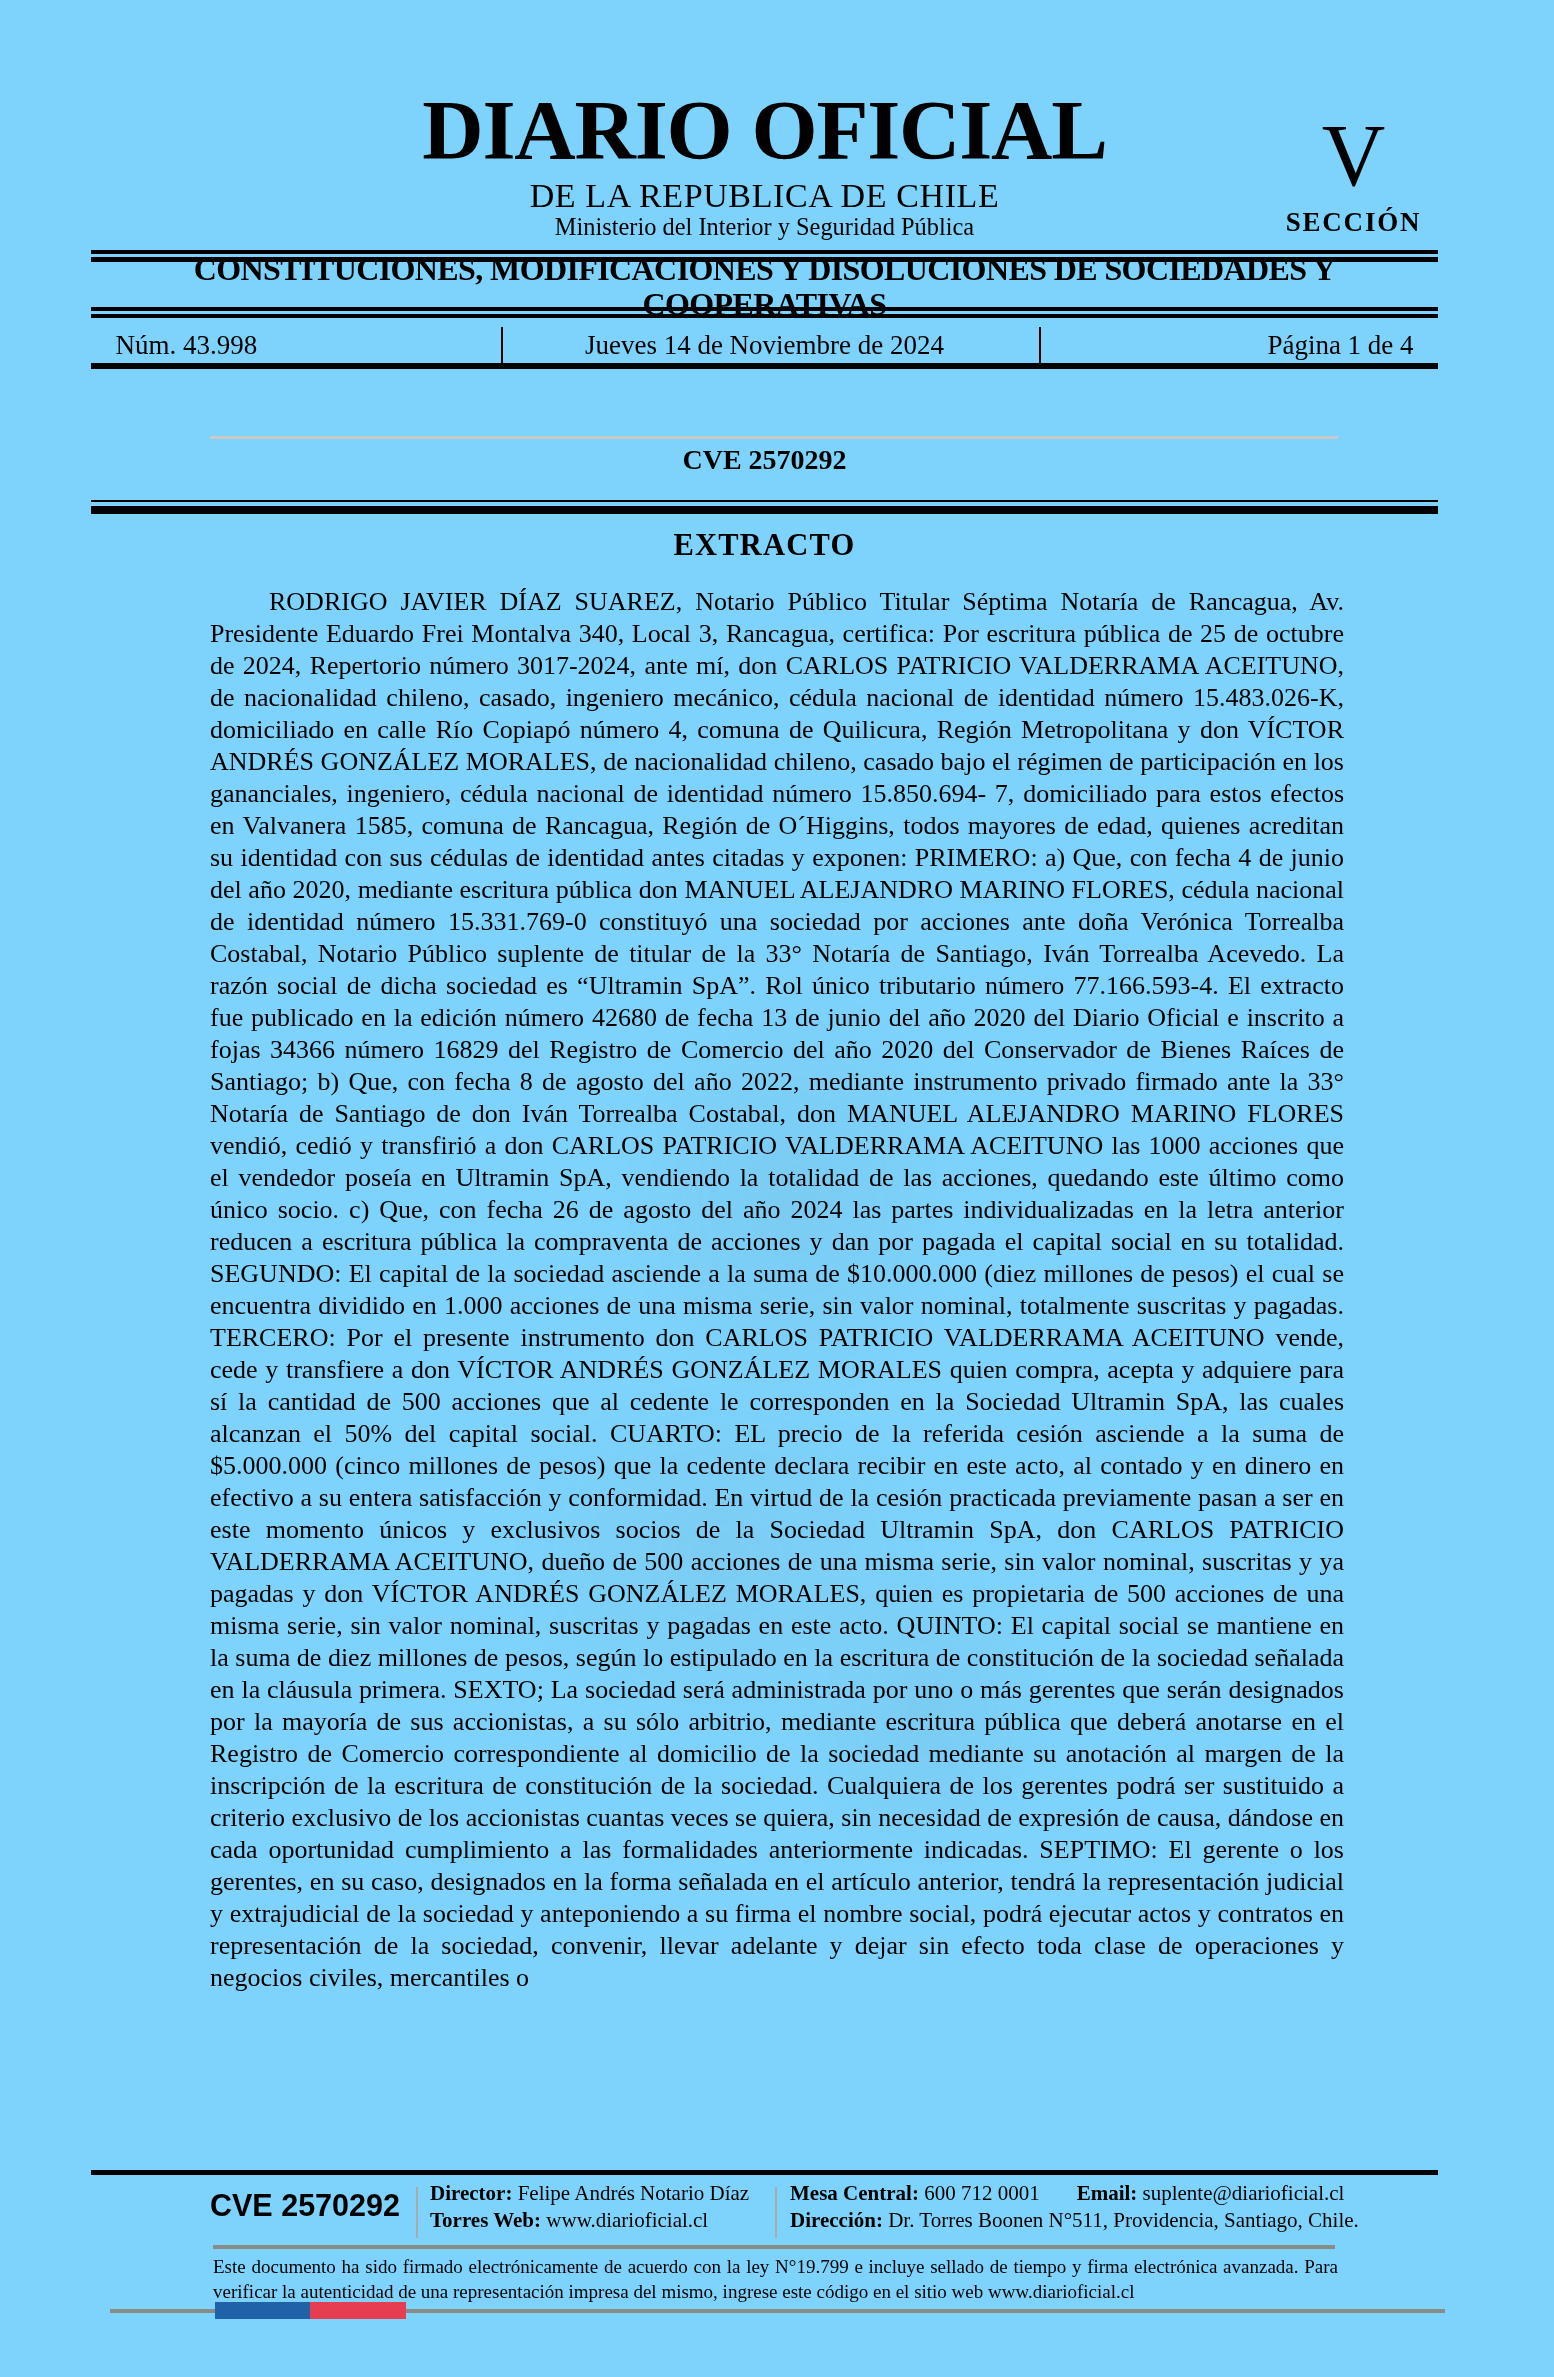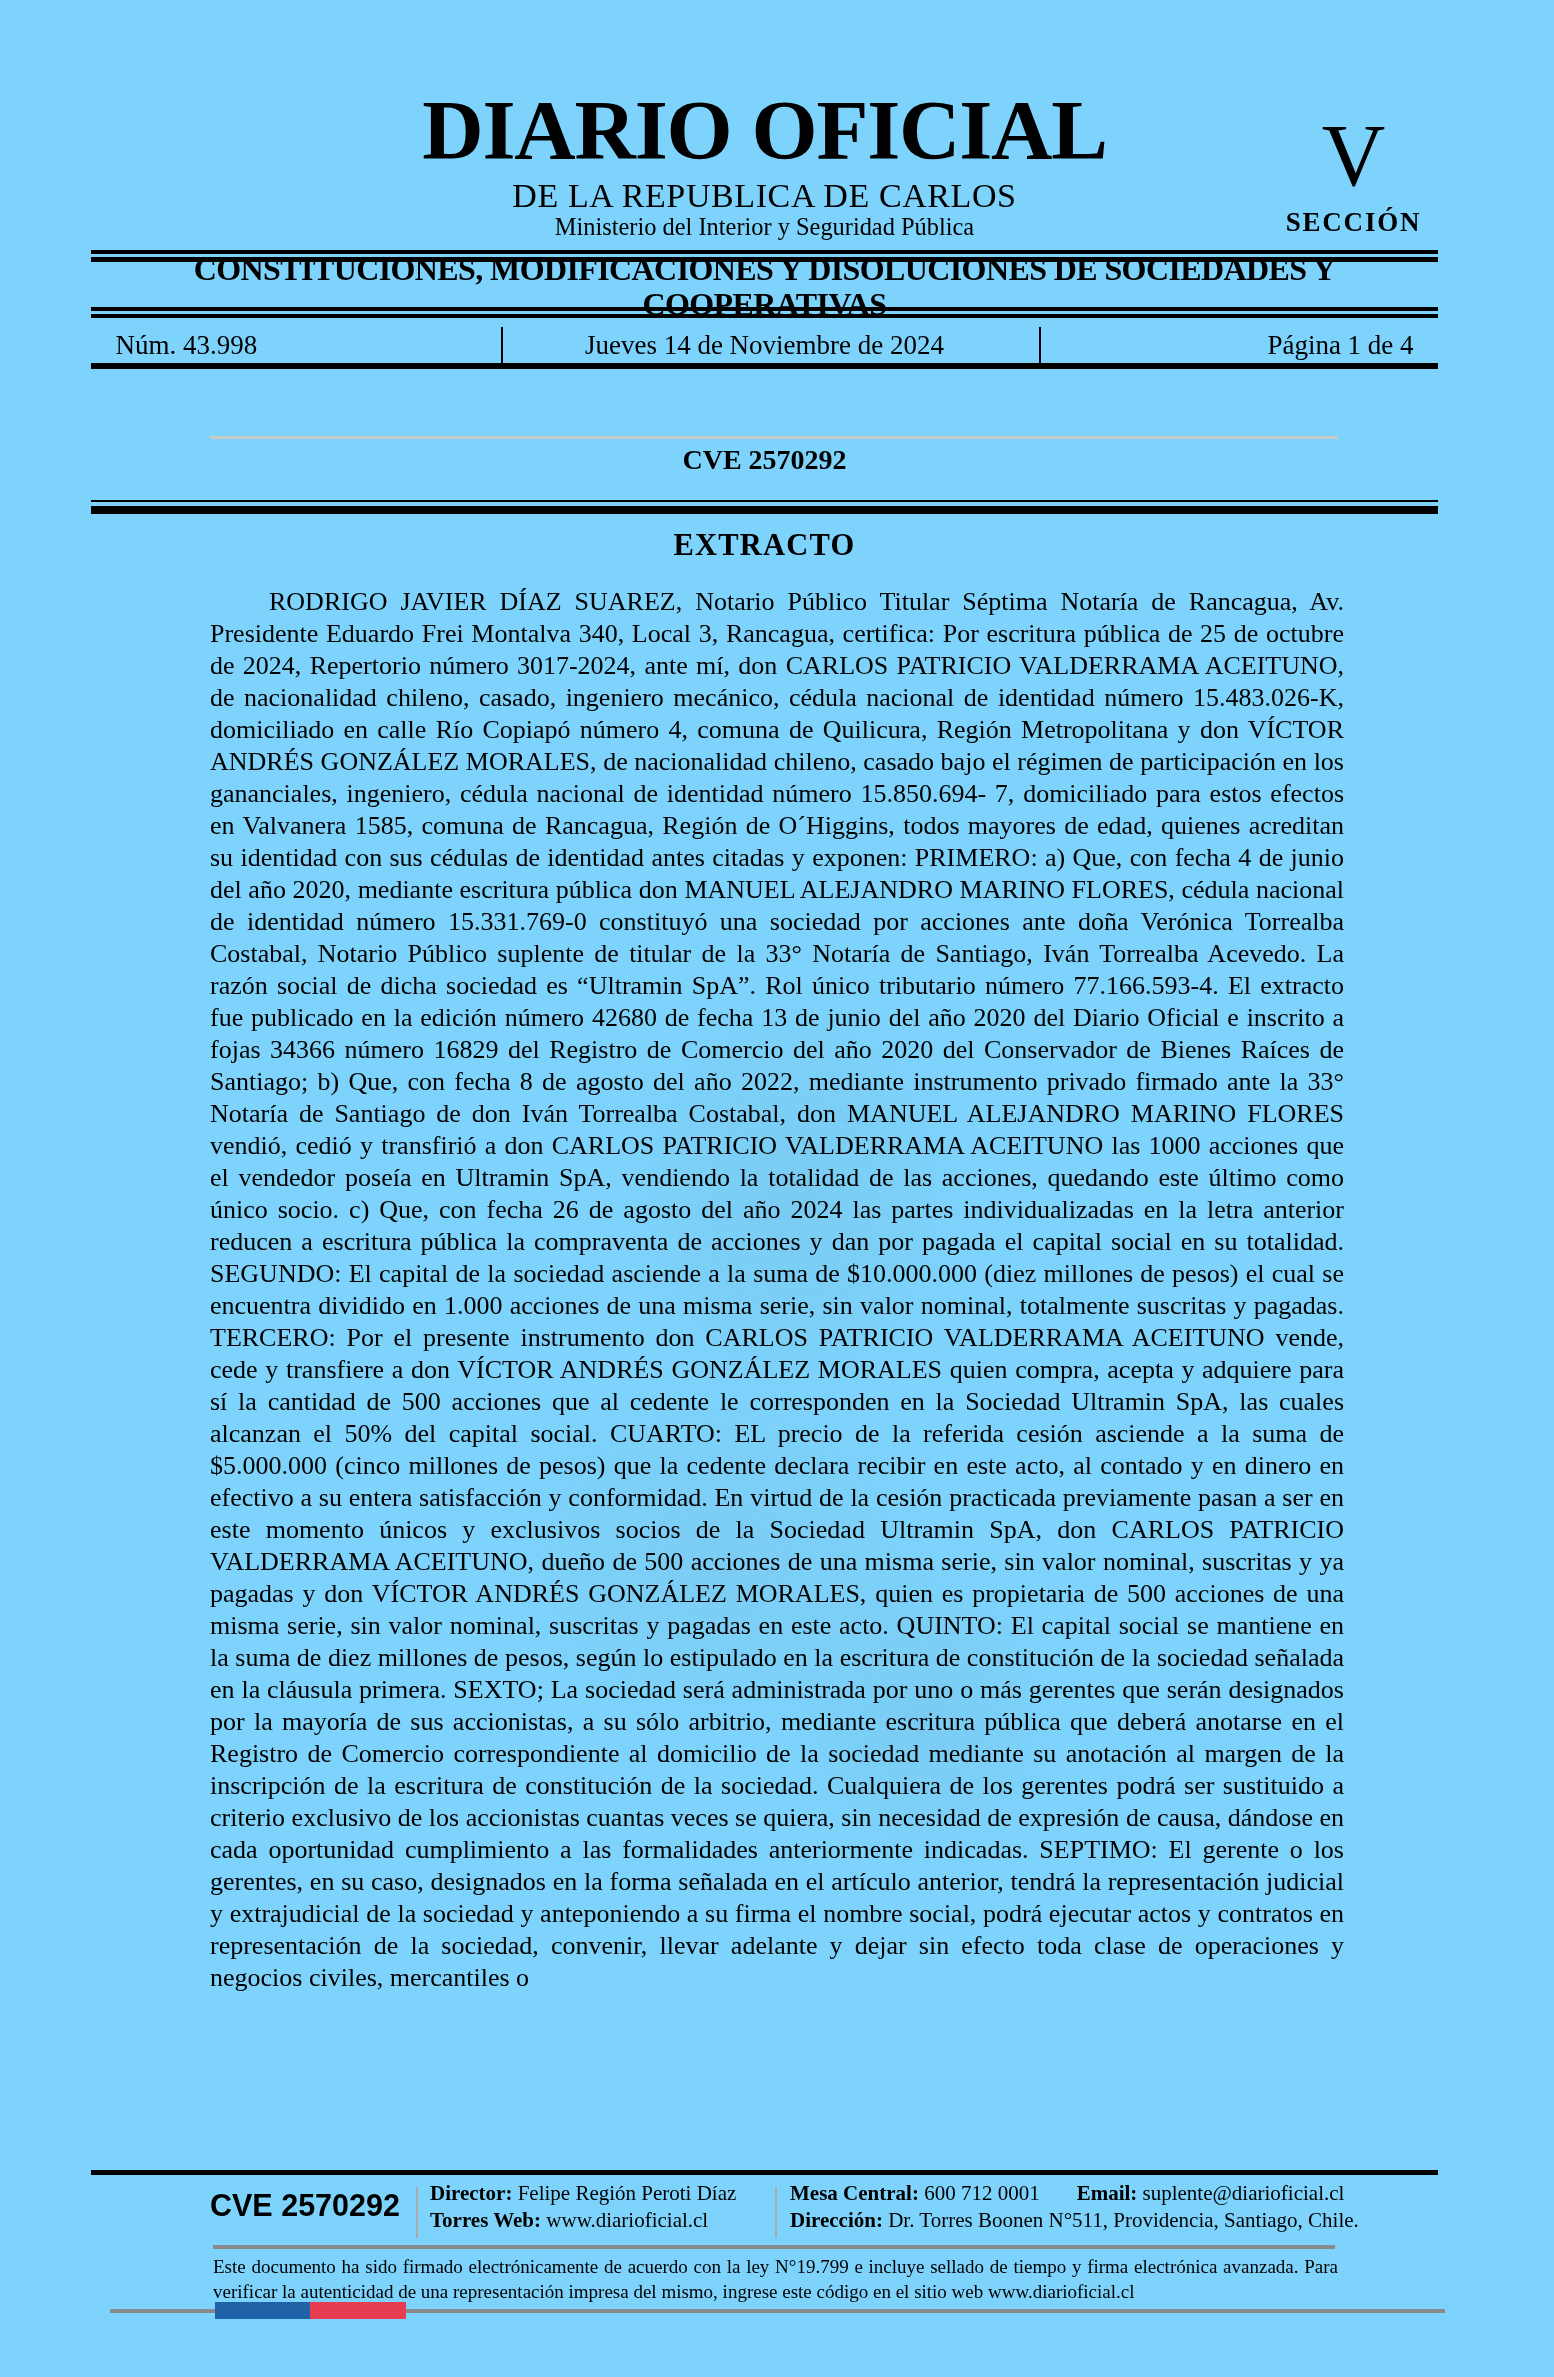--- a/index.html
+++ b/index.html
@@ -47,21 +47,21 @@
   .flag{left:215px;top:2302px;height:17px;display:flex;z-index:2;}
   .flag .b{width:95px;height:17px;}
   .flag .r{width:96px;height:17px;}
 </style>
 </head>
 <body>
 
 <div class="page">
 
   <div class="abs ctr masthead-title">DIARIO OFICIAL</div>
-  <div class="abs ctr masthead-subtitle">DE LA REPUBLICA DE CARLOS</div>
+  <div class="abs ctr masthead-subtitle">DE LA REPUBLICA DE CHILE</div>
   <div class="abs ctr masthead-ministry">Ministerio del Interior y Seguridad Pública</div>
 
   <div class="abs section-block">
     <div class="section-v">V</div>
     <div class="section-label">SECCIÓN</div>
   </div>
 
   <div class="rule" style="left:91px;top:250px;width:1347px;height:3.7px;"></div>
   <div class="rule" style="left:91px;top:257px;width:1347px;height:4.9px;"></div>
 
@@ -90,21 +90,21 @@
 
   <div class="abs body-text">RODRIGO JAVIER DÍAZ SUAREZ, Notario Público Titular Séptima Notaría de Rancagua, Av. Presidente Eduardo Frei Montalva 340, Local 3, Rancagua, certifica: Por escritura pública de 25 de octubre de 2024, Repertorio número 3017-2024, ante mí, don CARLOS PATRICIO VALDERRAMA ACEITUNO, de nacionalidad chileno, casado, ingeniero mecánico, cédula nacional de identidad número 15.483.026-K, domiciliado en calle Río Copiapó número 4, comuna de Quilicura, Región Metropolitana y don VÍCTOR ANDRÉS GONZÁLEZ MORALES, de nacionalidad chileno, casado bajo el régimen de participación en los gananciales, ingeniero, cédula nacional de identidad número 15.850.694- 7, domiciliado para estos efectos en Valvanera 1585, comuna de Rancagua, Región de O´Higgins, todos mayores de edad, quienes acreditan su identidad con sus cédulas de identidad antes citadas y exponen: PRIMERO: a) Que, con fecha 4 de junio del año 2020, mediante escritura pública don MANUEL ALEJANDRO MARINO FLORES, cédula nacional de identidad número 15.331.769-0 constituyó una sociedad por acciones ante doña Verónica Torrealba Costabal, Notario Público suplente de titular de la 33° Notaría de Santiago, Iván Torrealba Acevedo. La razón social de dicha sociedad es “Ultramin SpA”. Rol único tributario número 77.166.593-4. El extracto fue publicado en la edición número 42680 de fecha 13 de junio del año 2020 del Diario Oficial e inscrito a fojas 34366 número 16829 del Registro de Comercio del año 2020 del Conservador de Bienes Raíces de Santiago; b) Que, con fecha 8 de agosto del año 2022, mediante instrumento privado firmado ante la 33° Notaría de Santiago de don Iván Torrealba Costabal, don MANUEL ALEJANDRO MARINO FLORES vendió, cedió y transfirió a don CARLOS PATRICIO VALDERRAMA ACEITUNO las 1000 acciones que el vendedor poseía en Ultramin SpA, vendiendo la totalidad de las acciones, quedando este último como único socio. c) Que, con fecha 26 de agosto del año 2024 las partes individualizadas en la letra anterior reducen a escritura pública la compraventa de acciones y dan por pagada el capital social en su totalidad. SEGUNDO: El capital de la sociedad asciende a la suma de $10.000.000 (diez millones de pesos) el cual se encuentra dividido en 1.000 acciones de una misma serie, sin valor nominal, totalmente suscritas y pagadas. TERCERO: Por el presente instrumento don CARLOS PATRICIO VALDERRAMA ACEITUNO vende, cede y transfiere a don VÍCTOR ANDRÉS GONZÁLEZ MORALES quien compra, acepta y adquiere para sí la cantidad de 500 acciones que al cedente le corresponden en la Sociedad Ultramin SpA, las cuales alcanzan el 50% del capital social. CUARTO: EL precio de la referida cesión asciende a la suma de $5.000.000 (cinco millones de pesos) que la cedente declara recibir en este acto, al contado y en dinero en efectivo a su entera satisfacción y conformidad. En virtud de la cesión practicada previamente pasan a ser en este momento únicos y exclusivos socios de la Sociedad Ultramin SpA, don CARLOS PATRICIO VALDERRAMA ACEITUNO, dueño de 500 acciones de una misma serie, sin valor nominal, suscritas y ya pagadas y don VÍCTOR ANDRÉS GONZÁLEZ MORALES, quien es propietaria de 500 acciones de una misma serie, sin valor nominal, suscritas y pagadas en este acto. QUINTO: El capital social se mantiene en la suma de diez millones de pesos, según lo estipulado en la escritura de constitución de la sociedad señalada en la cláusula primera. SEXTO; La sociedad será administrada por uno o más gerentes que serán designados por la mayoría de sus accionistas, a su sólo arbitrio, mediante escritura pública que deberá anotarse en el Registro de Comercio correspondiente al domicilio de la sociedad mediante su anotación al margen de la inscripción de la escritura de constitución de la sociedad. Cualquiera de los gerentes podrá ser sustituido a criterio exclusivo de los accionistas cuantas veces se quiera, sin necesidad de expresión de causa, dándose en cada oportunidad cumplimiento a las formalidades anteriormente indicadas. SEPTIMO: El gerente o los gerentes, en su caso, designados en la forma señalada en el artículo anterior, tendrá la representación judicial y extrajudicial de la sociedad y anteponiendo a su firma el nombre social, podrá ejecutar actos y contratos en representación de la sociedad, convenir, llevar adelante y dejar sin efecto toda clase de operaciones y negocios civiles, mercantiles o</div>
 
   <div class="rule" style="left:91px;top:2170px;width:1347px;height:4.9px;"></div>
 
   <div class="abs footer-cve">CVE 2570292</div>
 
   <div class="footer-divider" style="left:416px;top:2187px;height:51px;"></div>
 
   <div class="footer-col" style="left:430px;top:2180px;">
-    <div><b>Director:</b> <span>Felipe Región Peroti Díaz</span></div>
+    <div><b>Director:</b> <span>Felipe Andrés Notario Díaz</span></div>
     <div><b>Torres Web:</b> <span>www.diarioficial.cl</span></div>
   </div>
 
   <div class="footer-divider" style="left:775px;top:2187px;height:51px;"></div>
 
   <div class="footer-col" style="left:790px;top:2180px;">
     <div><b>Mesa Central:</b> <span>600 712 0001</span><b class="email-label">Email:</b> <span>suplente@diarioficial.cl</span></div>
     <div><b>Dirección:</b> <span>Dr. Torres Boonen N°511, Providencia, Santiago, Chile.</span></div>
   </div>
 

